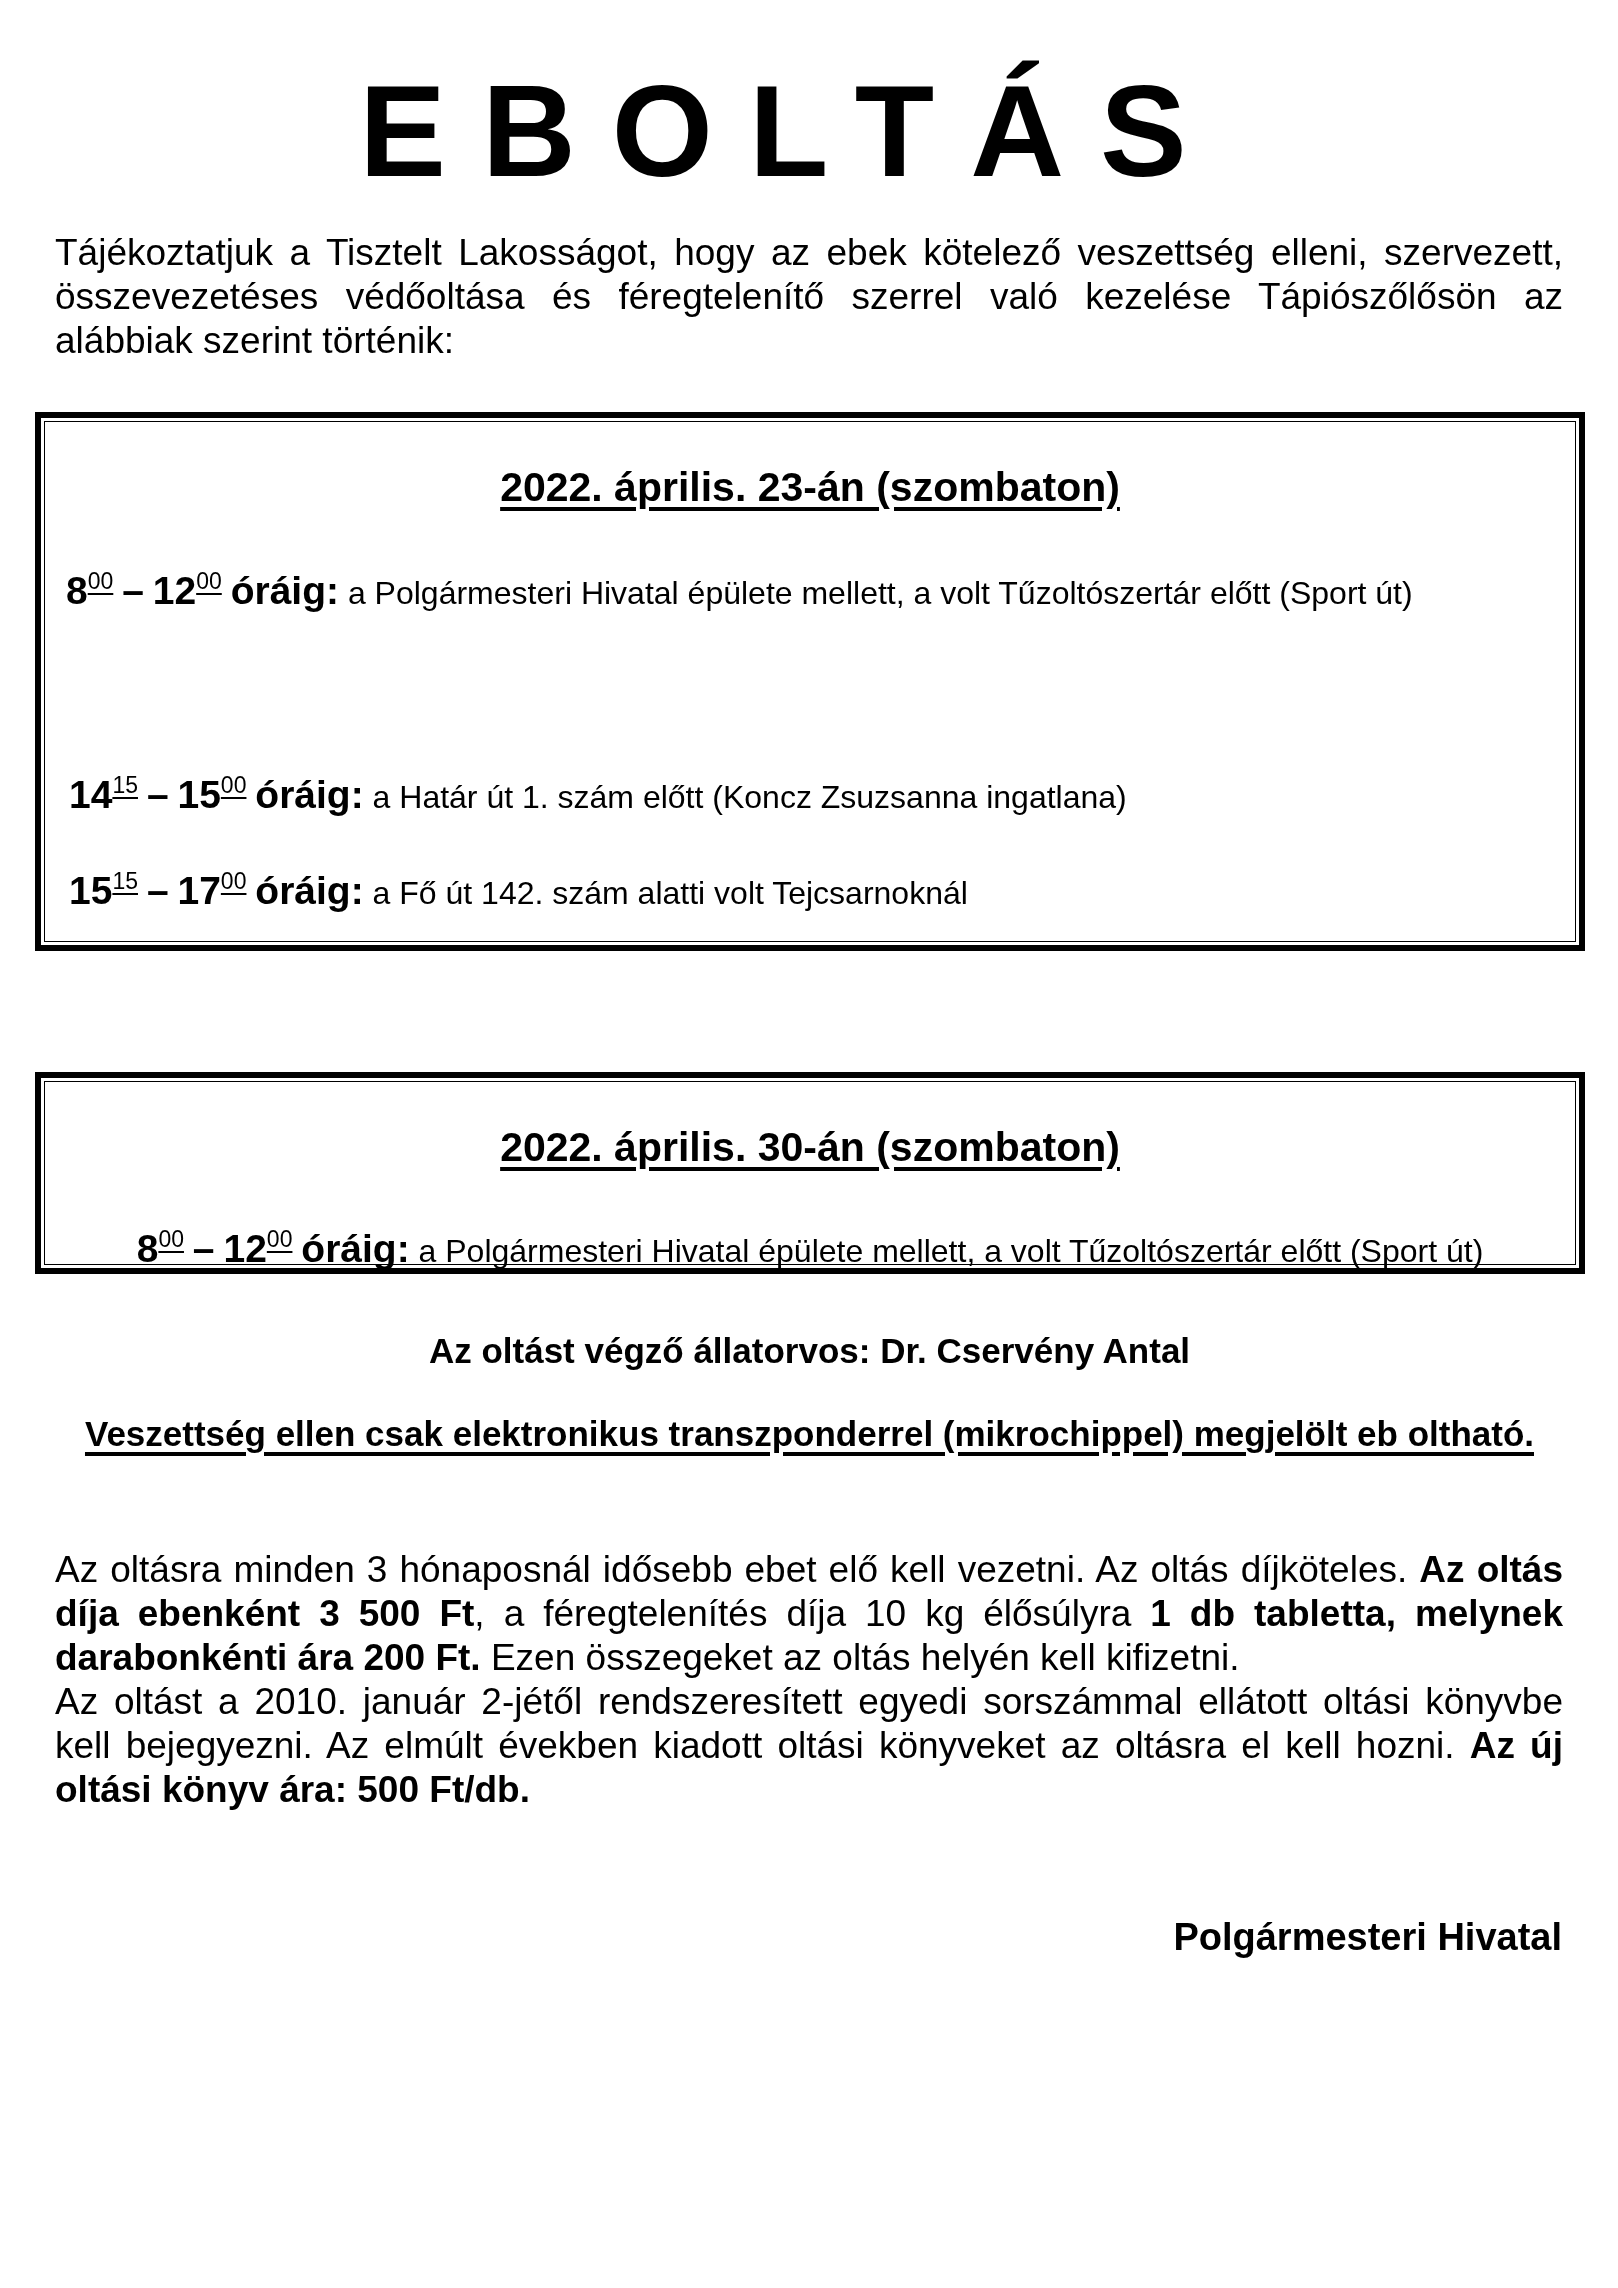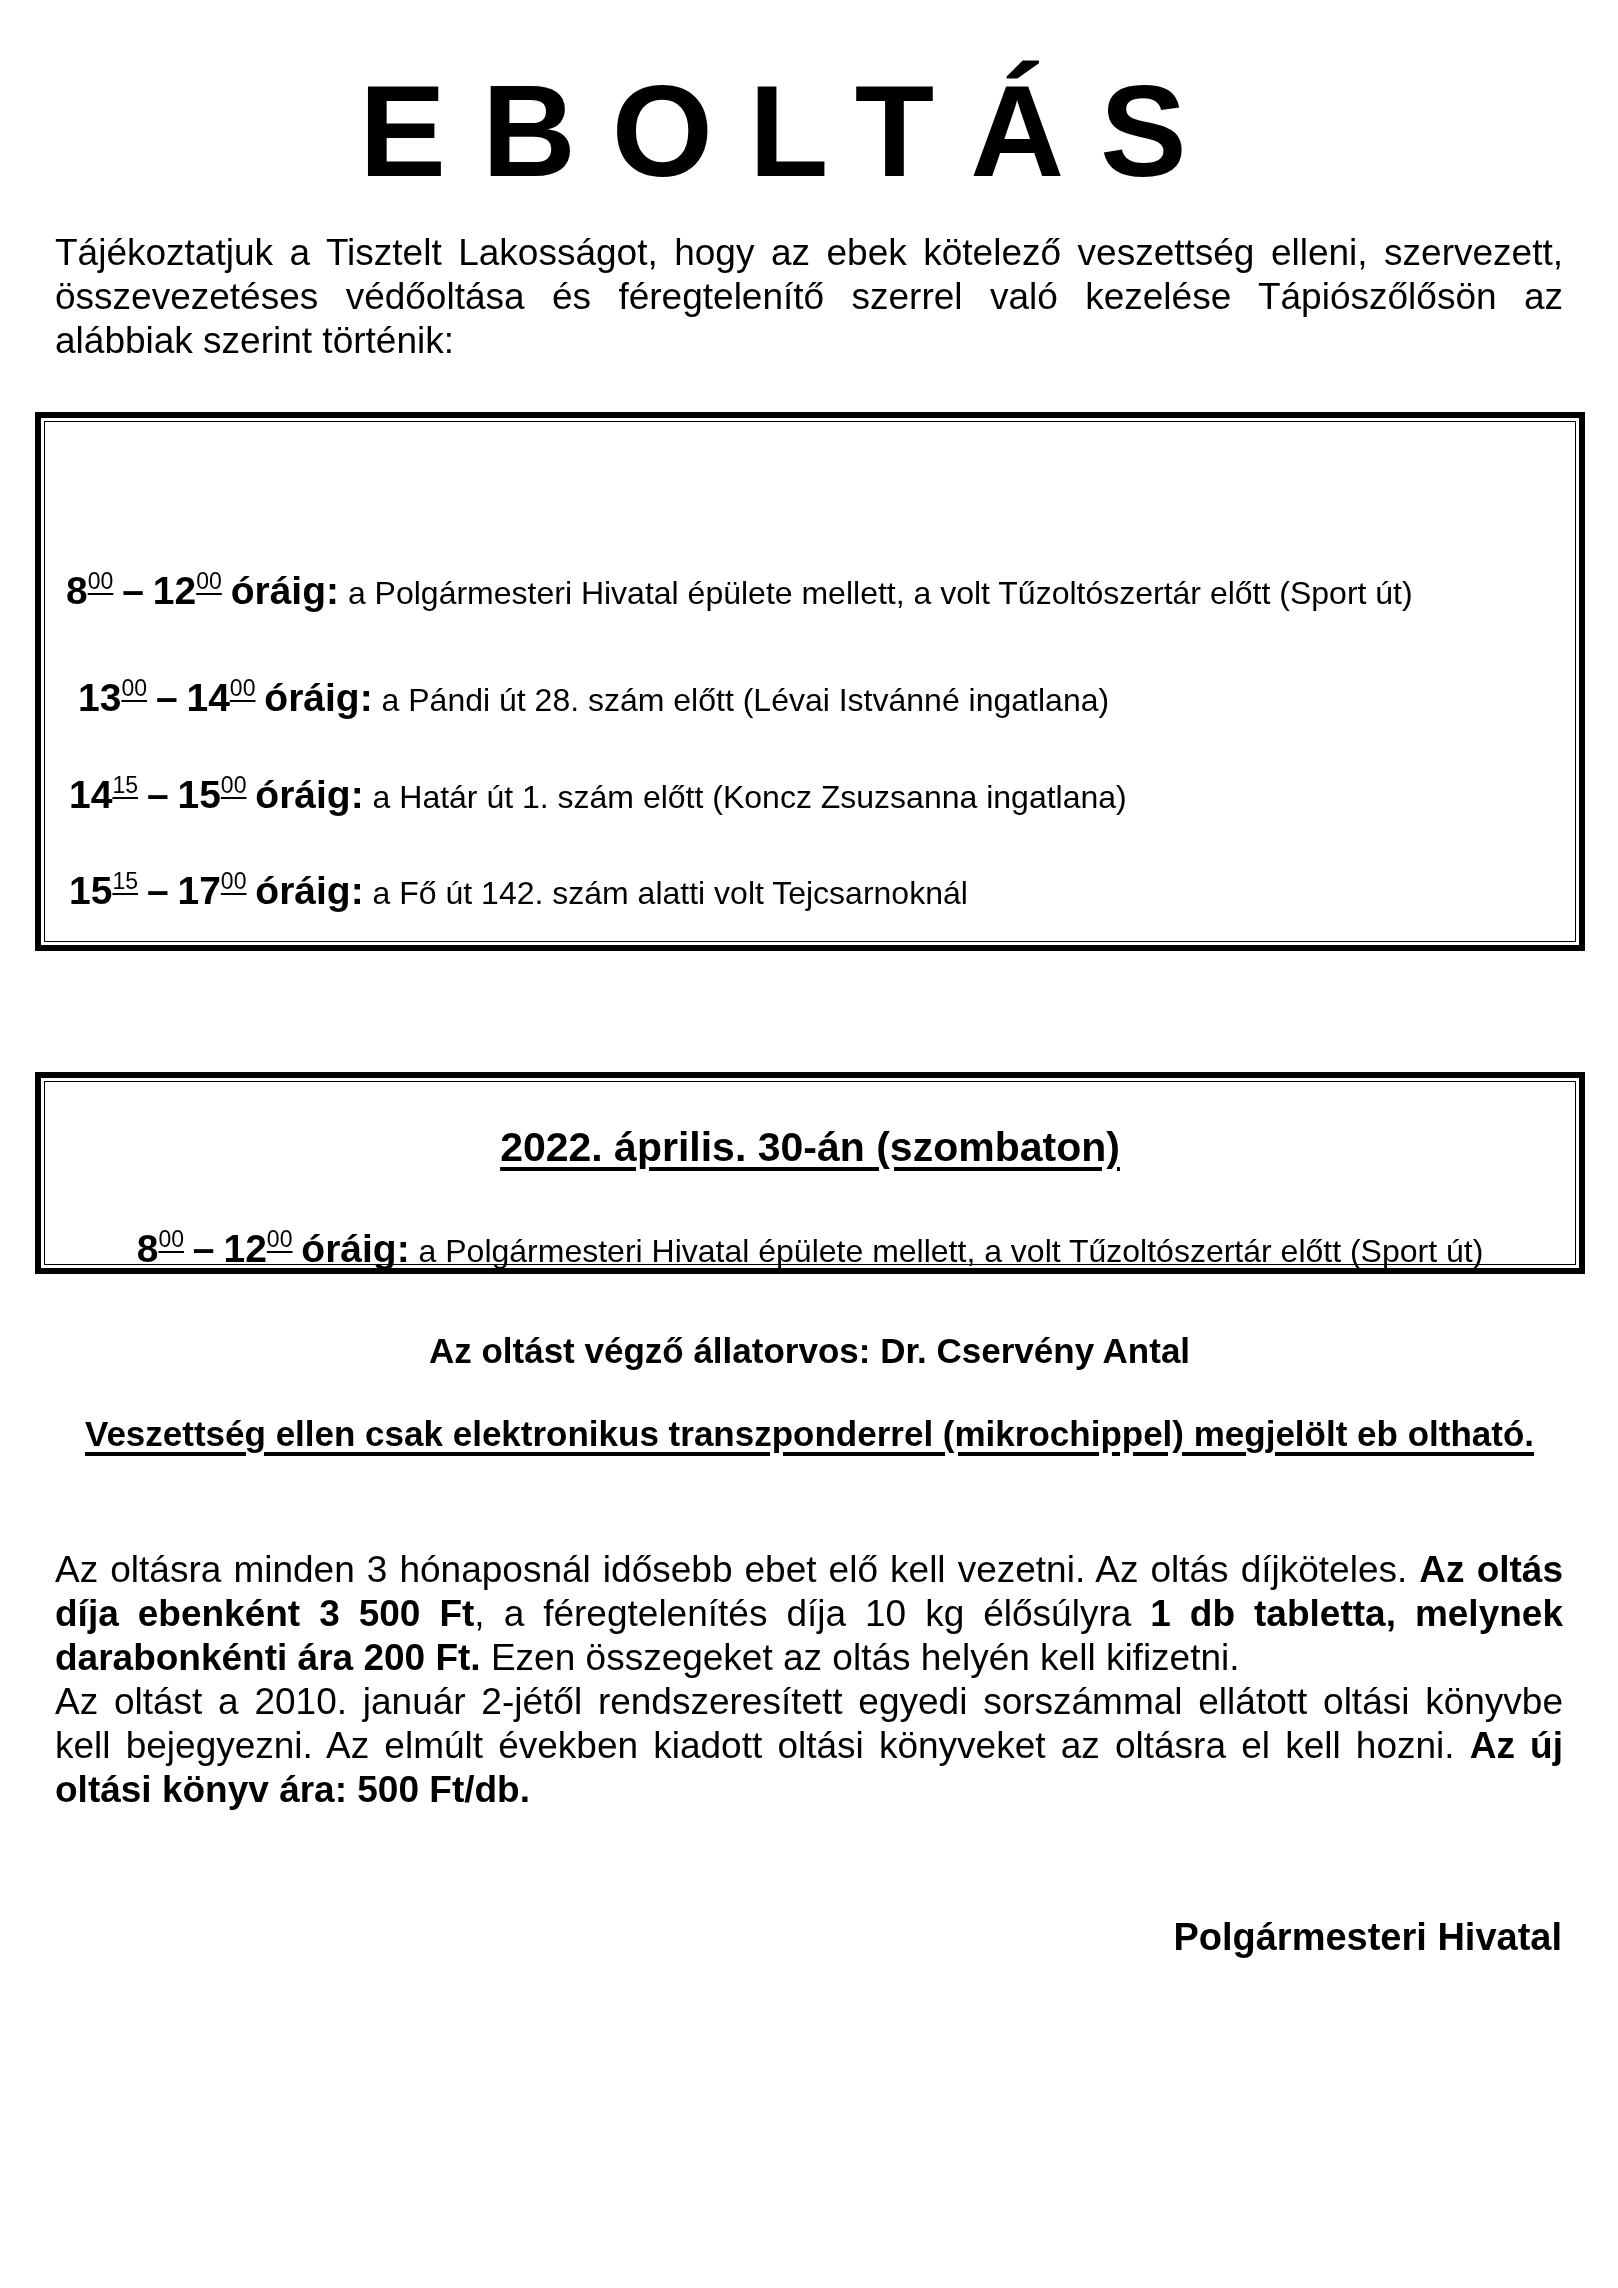--- a/index.html
+++ b/index.html
@@ -79,36 +79,30 @@
 </style>
 </head>
 <body>
 
 <div id="title" class="abs">EBOLTÁS</div>
 
 <div id="intro" class="abs para">Tájékoztatjuk a Tisztelt Lakosságot, hogy az ebek kötelező veszettség elleni, szervezett, összevezetéses védőoltása és féregtelenítő szerrel való kezelése Tápiószőlősön az alábbiak szerint történik:</div>
 
 <div id="box1" class="abs box">
   <div class="box-inner"></div>
+  <div class="date-head">2022. április. 23-án (szombaton)</div>
 
   <div id="b1e1" class="entry">
     <span class="time">8</span><span class="sup">00</span>
     <span class="time">–</span>
     <span class="time">12</span><span class="sup">00</span>
     <span class="oraig">óráig:</span>
     <span>a Polgármesteri Hivatal épülete mellett, a volt Tűzoltószertár előtt (Sport út)</span>
   </div>
 
-  <div id="b1e2" class="entry">
-    <span class="time">13</span><span class="sup">00</span>
-    <span class="time">–</span>
-    <span class="time">14</span><span class="sup">00</span>
-    <span class="oraig">óráig:</span>
-    <span>a Pándi út 28. szám előtt (Lévai Istvánné ingatlana)</span>
-  </div>
 
   <div id="b1e3" class="entry">
     <span class="time">14</span><span class="sup">15</span>
     <span class="time">–</span>
     <span class="time">15</span><span class="sup">00</span>
     <span class="oraig">óráig:</span>
     <span>a Határ út 1. szám előtt (Koncz Zsuzsanna ingatlana)</span>
   </div>
 
   <div id="b1e4" class="entry">

